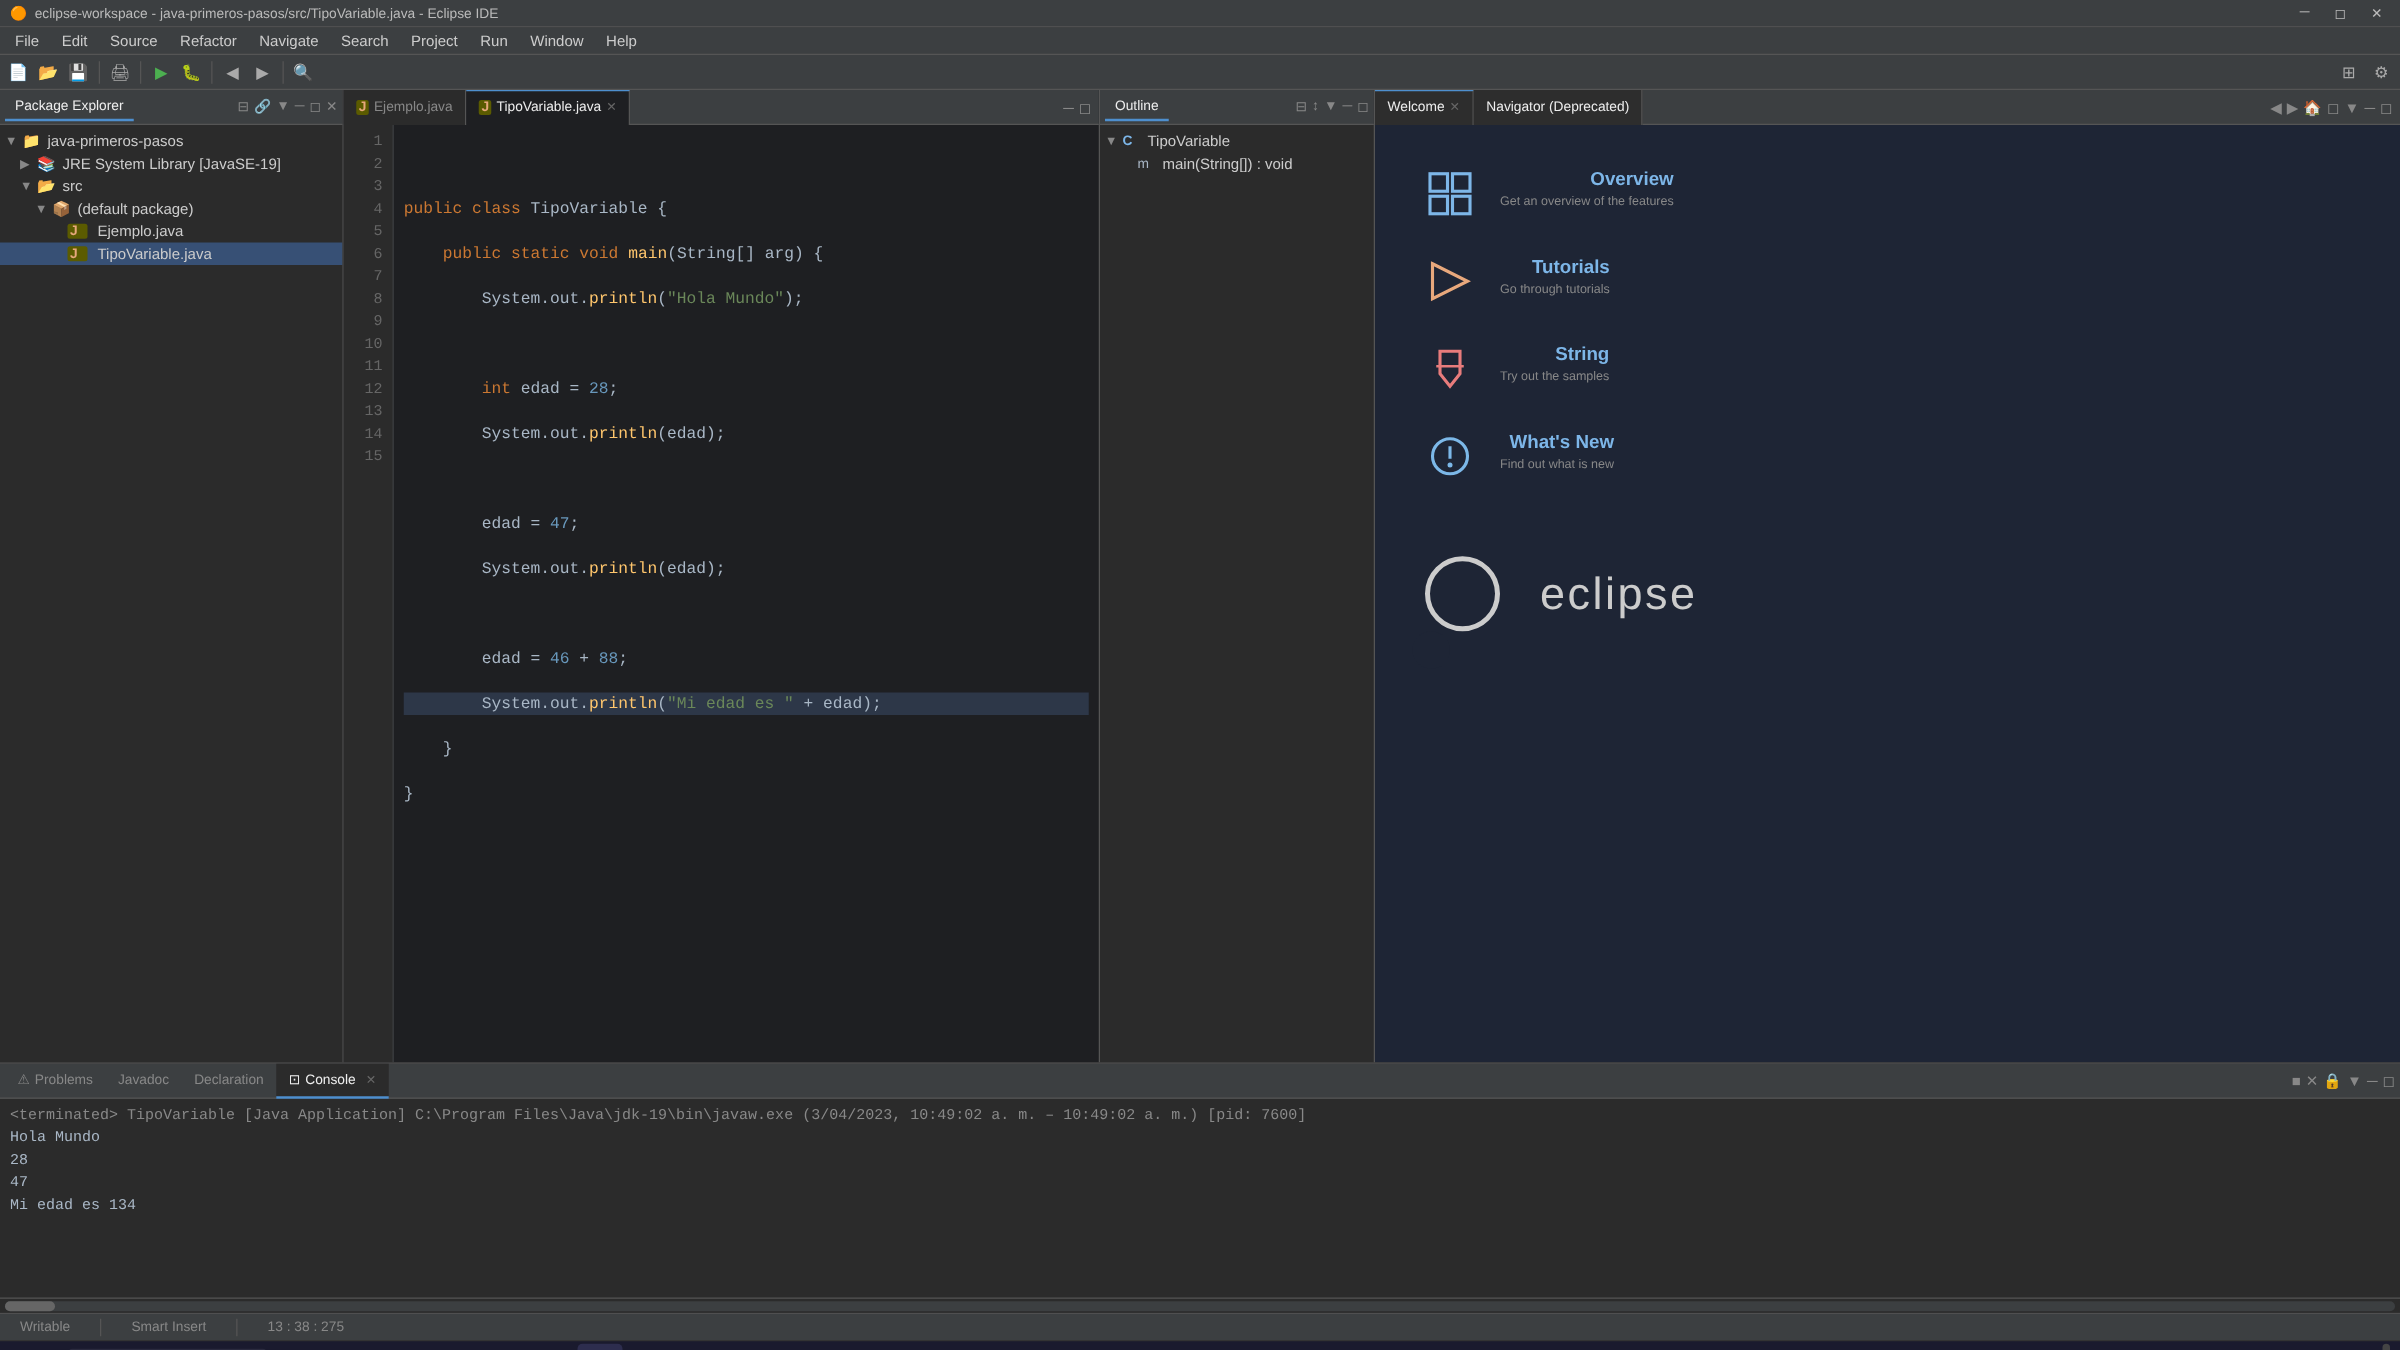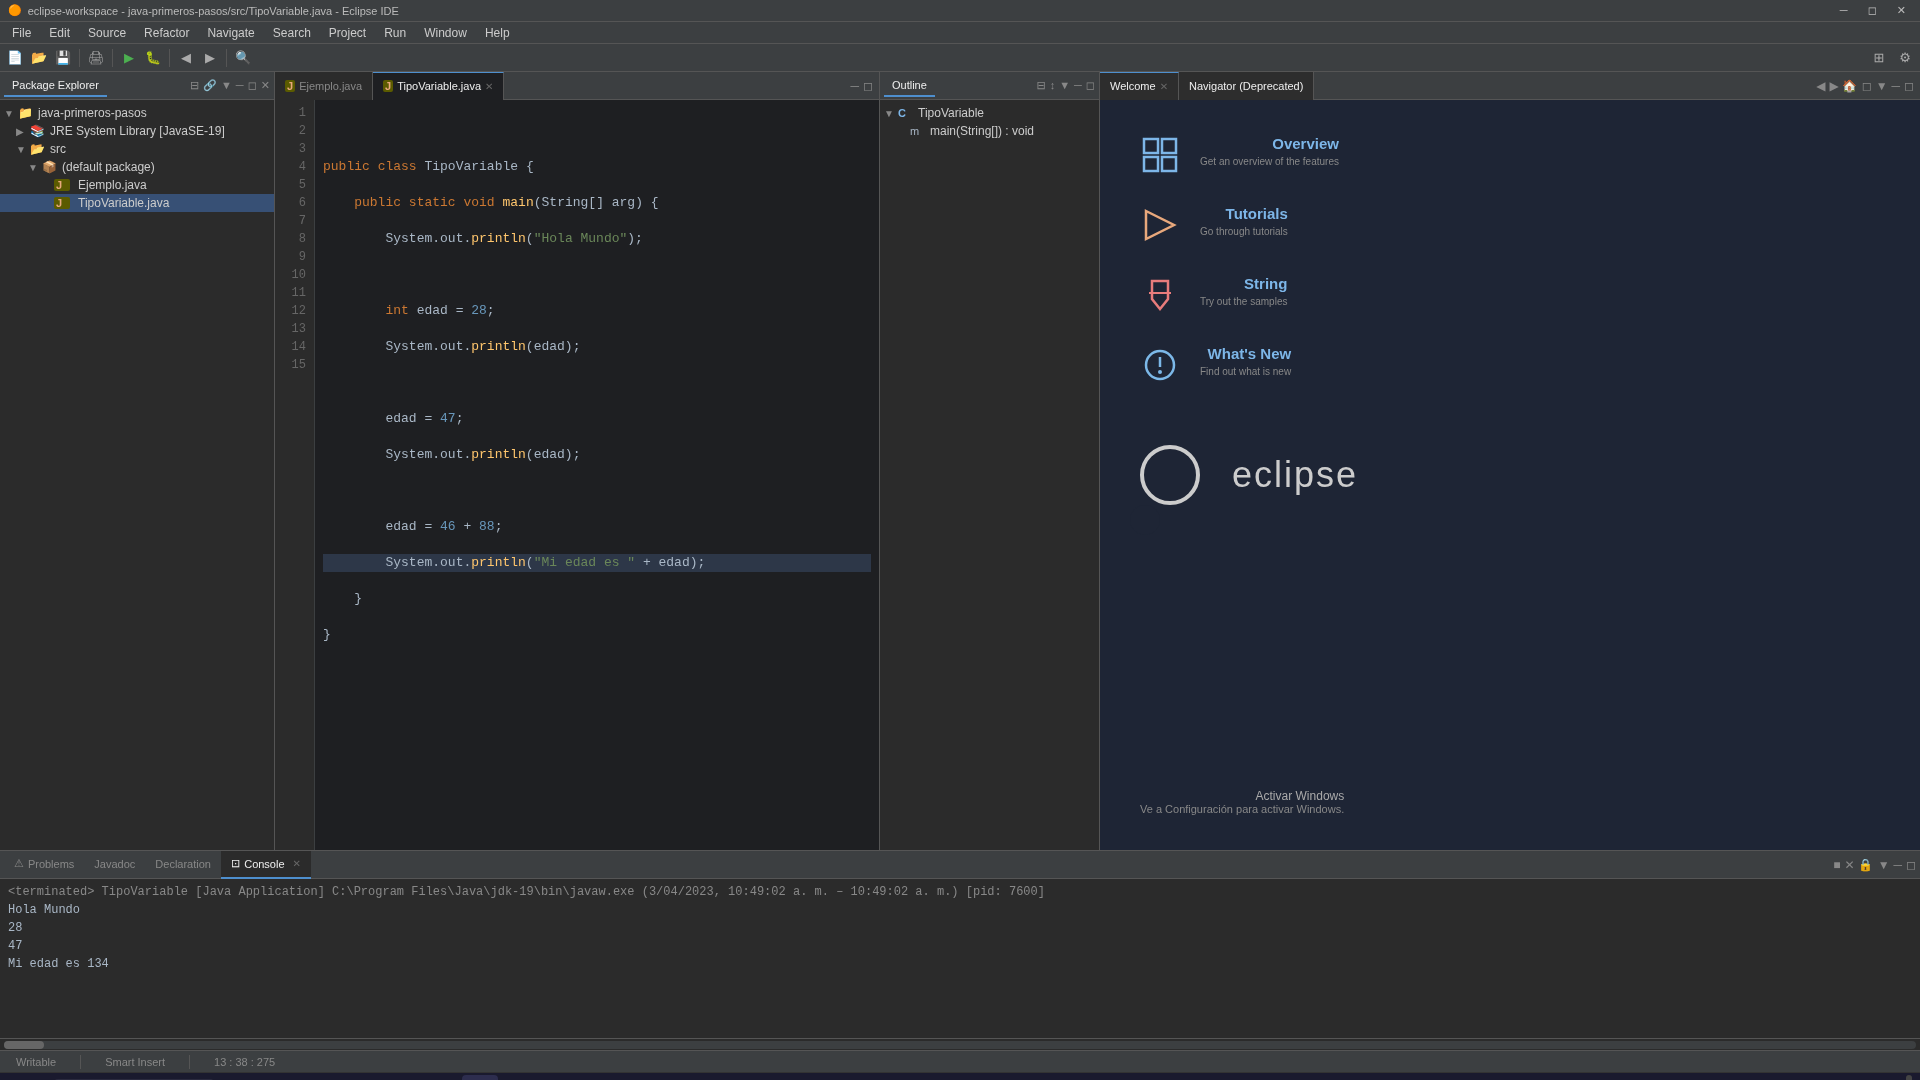--- a/index.html
+++ b/index.html
@@ -634,24 +634,20 @@
         </div>
 
         <div class="eclipse-logo" style="margin-top:30px;">
           <div style="position:relative;width:60px;height:60px;">
             <div class="eclipse-circle-outer"></div>
             <div class="eclipse-circle-inner"></div>
           </div>
           <span class="eclipse-text">eclipse</span>
         </div>
 
-        <div class="activate-windows" style="margin-top:auto;padding-top:20px;">
-          <div class="activate-title">Activar Windows</div>
-          <div>Ve a Configuración para activar Windows.</div>
-        </div>
 
       </div>
     </div>
 
   </div>
 
   <div id="bottom-area">
     <div id="bottom-left">
       <div class="bottom-tab-bar">
         <div class="bottom-tab">

